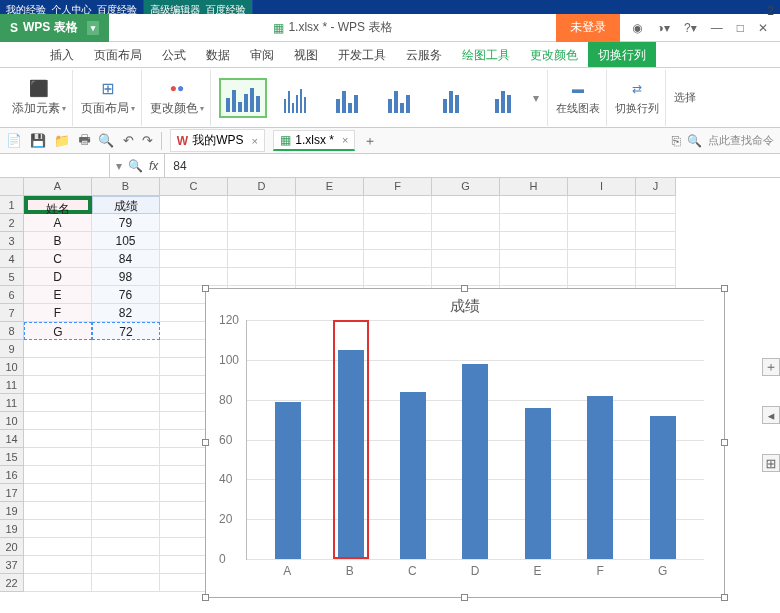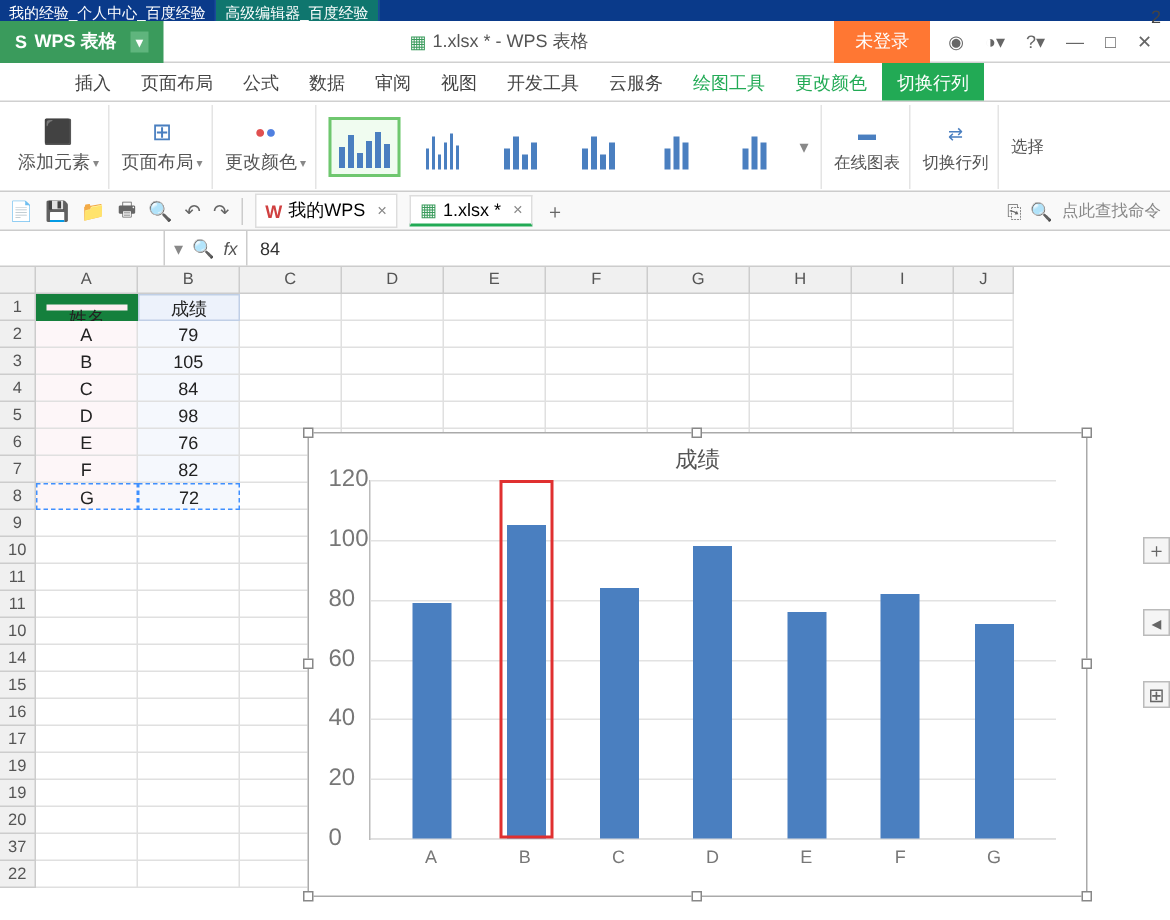--- a/index.html
+++ b/index.html
@@ -53,36 +53,36 @@
 .fx { font-style:italic; color:#555; }
 .formula-input { flex:1; padding:2px 8px; color:#333; }
 
 
 .sheet-wrap { position:relative; height:445px; overflow:hidden; background:#fff; }
 .sheet { display:grid; grid-template-columns:24px 68px 68px 68px 68px 68px 68px 68px 68px 68px 40px; }
 .colh { background:#f0f0f0; border-right:1px solid #ccc; border-bottom:1px solid #ccc; text-align:center; font-size:11px; color:#555; padding:2px 0; height:18px; }
 .rowh { background:#f0f0f0; border-right:1px solid #ccc; border-bottom:1px solid #ccc; text-align:center; font-size:11px; color:#555; height:18px; line-height:18px; }
 .corner { background:#f0f0f0; border-right:1px solid #ccc; border-bottom:1px solid #ccc; }
 .cell { border-right:1px solid #e0e0e0; border-bottom:1px solid #e0e0e0; text-align:center; font-size:12px; height:18px; line-height:18px; color:#222; }
-.hdr-a { background:#fdeef2; border:7px solid #15803d; }
+.hdr-a { background:#fdeef2; border:4px solid #15803d; }
 .hdr-b { background:#edf2fb; border:1px solid #c0cfe6; }
 .colA { background:#fdf6f8; }
 .colB { background:#f5f8fd; }
 .sel-chart-src { border:1px dashed #4090ff !important; }
 
 
 .chart-obj { position:absolute; left:205px; top:110px; width:520px; height:310px; background:#fff; border:1px solid #aaa; }
 .handle { position:absolute; width:7px; height:7px; background:#fff; border:1px solid #888; }
 .h-tl{top:-4px;left:-4px;} .h-tm{top:-4px;left:50%;margin-left:-4px;} .h-tr{top:-4px;right:-4px;}
 .h-ml{top:50%;left:-4px;margin-top:-4px;} .h-mr{top:50%;right:-4px;margin-top:-4px;}
 .h-bl{bottom:-4px;left:-4px;} .h-bm{bottom:-4px;left:50%;margin-left:-4px;} .h-br{bottom:-4px;right:-4px;}
 .chart-title { text-align:center; font-size:15px; color:#555; padding:8px 0 4px; }
 .plot { position:relative; height:240px; margin:0 20px 0 40px; border-left:1px solid #bbb; border-bottom:1px solid #bbb; }
 .grid-line { position:absolute; left:0; right:0; border-top:1px solid #e2e2e2; }
-.y-tick { position:absolute; left:-28px; font-size:16px; color:#777; transform:translateY(-50%); }
+.y-tick { position:absolute; left:-28px; font-size:12px; color:#777; transform:translateY(-50%); }
 .bars { position:absolute; left:0; right:0; bottom:0; top:0; display:flex; align-items:flex-end; justify-content:space-around; padding:0 10px; }
 .bar-slot { width:40px; display:flex; flex-direction:column; align-items:center; position:relative; height:100%; justify-content:flex-end; }
 .bar { width:26px; background:#4a7fc0; }
 .bar-highlight { position:absolute; border:2px solid #e03030; top:0; bottom:0; left:2px; right:2px; pointer-events:none; }
 .x-labels { display:flex; justify-content:space-around; padding:4px 10px 0; margin:0 20px 0 40px; font-size:10px; color:#777; }
 
 
 .side-btns { position:absolute; right:0; top:180px; display:flex; flex-direction:column; gap:30px; }
 .side-btn { width:18px; height:18px; border:1px solid #bbb; background:#f5f5f5; display:flex; align-items:center; justify-content:center; font-size:13px; color:#666; cursor:pointer; }
 

